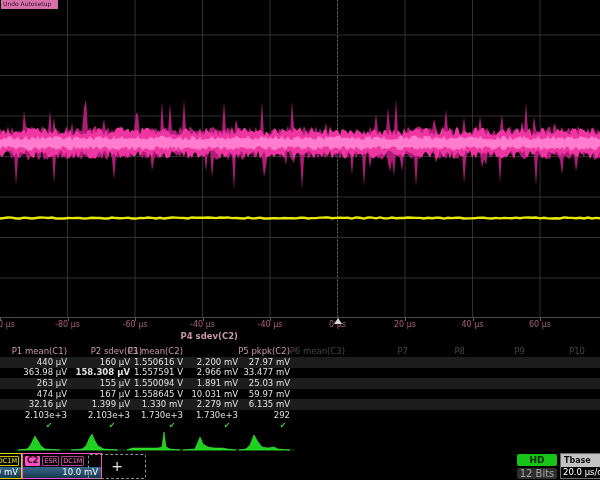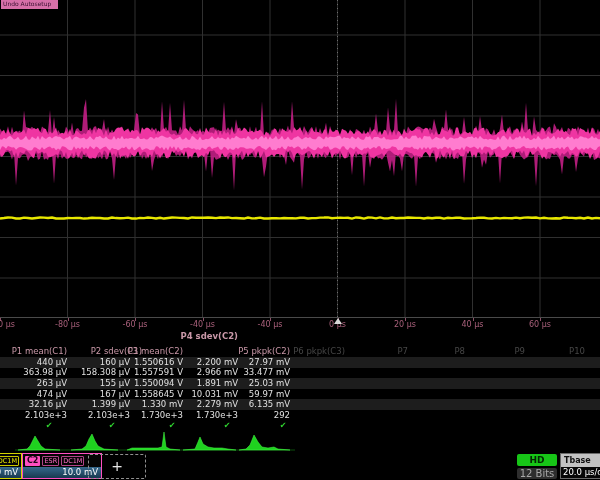--- a/index.html
+++ b/index.html
@@ -104,33 +104,33 @@
 
   <div id="mtable">
       <div class="rowstripe" style="top: 356.5px;"></div>
       <div class="rowstripe" style="top: 377.9px;"></div>
       <div class="rowstripe" style="top: 399.3px;"></div>
       <div class="mcell mhead" style="left: -13px; top: 345.5px;">P1 mean(C1)</div>
       <div class="mcell mhead" style="left: 50px; top: 345.5px; margin-left: 12px;">P2 sdev(C1)</div>
       <div class="mcell mhead" style="left: 103px; top: 345.5px;">P3 mean(C2)</div>
       <div class="mcell mhead" style="left: 158px; top: 331px; font-weight: bold;">P4 sdev(C2)</div>
       <div class="mcell mhead" style="left: 210px; top: 345.5px;">P5 pkpk(C2)</div>
-      <div class="mcell mdim" style="left: 265px; top: 345.5px;">P6 pkpk(C3)</div>
+      <div class="mcell mdim" style="left: 265px; top: 345.5px;">P6 mean(C3)</div>
       <div class="mcell mdim" style="left: 328px; top: 345.5px;">P7</div>
       <div class="mcell mdim" style="left: 385px; top: 345.5px;">P8</div>
       <div class="mcell mdim" style="left: 445px; top: 345.5px;">P9</div>
       <div class="mcell mdim" style="left: 505px; top: 345.5px;">P10</div>
       <div class="mcell mdim" style="left: 560px; top: 345.5px;">P11</div>
       <div class="mcell " style="left: -13px; top: 356.5px;">440 µV</div>
       <div class="mcell " style="left: 50px; top: 356.5px; text-align: right;">160 µV</div>
       <div class="mcell " style="left: 103px; top: 356.5px;">1.550616 V</div>
       <div class="mcell " style="left: 158px; top: 356.5px; padding-left: 8px;">2.200 mV</div>
       <div class="mcell " style="left: 210px; top: 356.5px;">27.97 mV</div>
       <div class="mcell " style="left: -13px; top: 367.2px;">363.98 µV</div>
-      <div class="mcell " style="left: 50px; top: 367.2px;">158.308 µV</div>
+      <div class="mcell " style="left: 50px; top: 367.2px; font-weight: bold;">158.308 µV</div>
       <div class="mcell " style="left: 103px; top: 367.2px;">1.557591 V</div>
       <div class="mcell " style="left: 158px; top: 367.2px;">2.966 mV</div>
       <div class="mcell " style="left: 210px; top: 367.2px;">33.477 mV</div>
       <div class="mcell " style="left: -13px; top: 377.9px;">263 µV</div>
       <div class="mcell " style="left: 50px; top: 377.9px;">155 µV</div>
       <div class="mcell " style="left: 103px; top: 377.9px;">1.550094 V</div>
       <div class="mcell " style="left: 158px; top: 377.9px;">1.891 mV</div>
       <div class="mcell " style="left: 210px; top: 377.9px;">25.03 mV</div>
       <div class="mcell " style="left: -13px; top: 388.6px;">474 µV</div>
       <div class="mcell " style="left: 50px; top: 388.6px;">167 µV</div>

